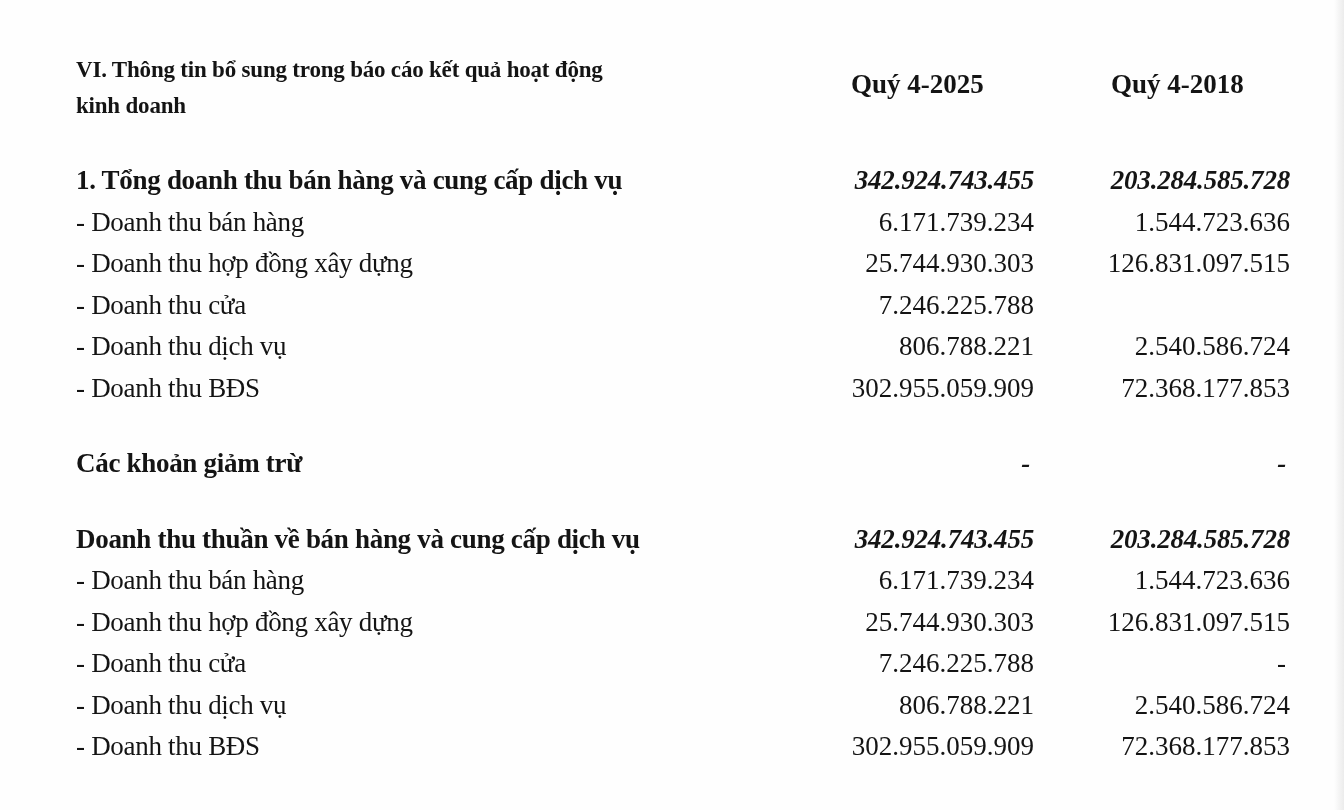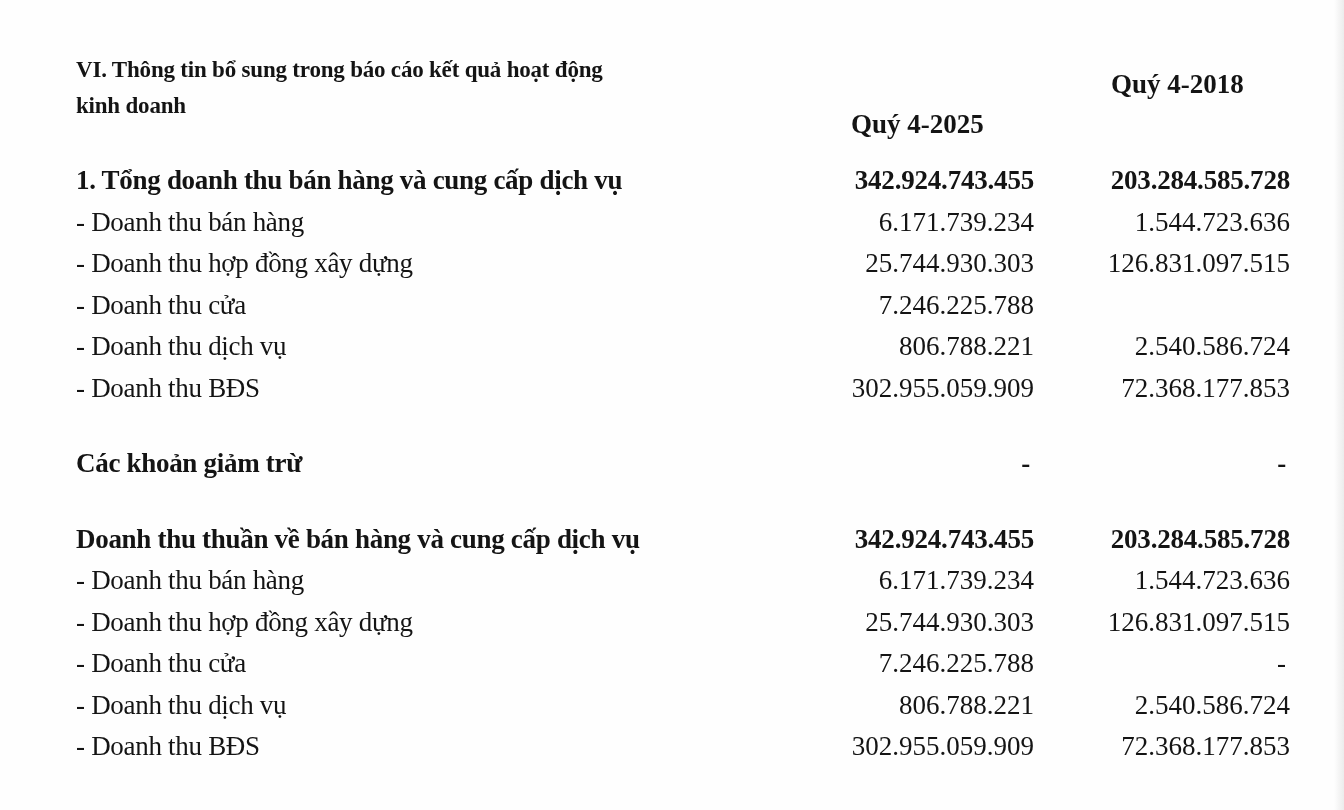--- a/index.html
+++ b/index.html
@@ -42,21 +42,21 @@
     line-height: 36px;
     letter-spacing: -0.2px;
   }
   .col-head {
     position: absolute;
     top: 14px;
     font-weight: bold;
     font-size: 27px;
     line-height: 36px;
   }
-  .col-head.c1 { left: 775px; margin-top: 40px; }
+  .col-head.c1 { left: 775px; }
   .col-head.c2 { left: 1035px; }
 
   .table {
     position: absolute;
     left: 76px;
     top: 148px;
     width: 1220px;
     margin-top: 12px;
   }
   .row {
@@ -73,21 +73,21 @@
     letter-spacing: -0.3px;
   }
   .row .v1, .row .v2 {
     position: absolute;
     text-align: right;
     white-space: nowrap;
   }
   .row .v1 { right: 262px; }
   .row .v2 { right: 6px; }
   .row.bold .label, .row.bold .v1, .row.bold .v2 { font-weight: bold; }
-  .row.bold .v1, .row.bold .v2 { letter-spacing: -0.2px; }
+  .row.bold .v1, .row.bold .v2 { letter-spacing: -0.2px; font-style: italic; }
   .dash { display: inline-block; padding-right: 4px; }
 </style>
 </head>
 <body>
 
 <div class="page">
   <div class="right-edge"></div>
 
   <div class="header-row">
     <div class="section-title">

